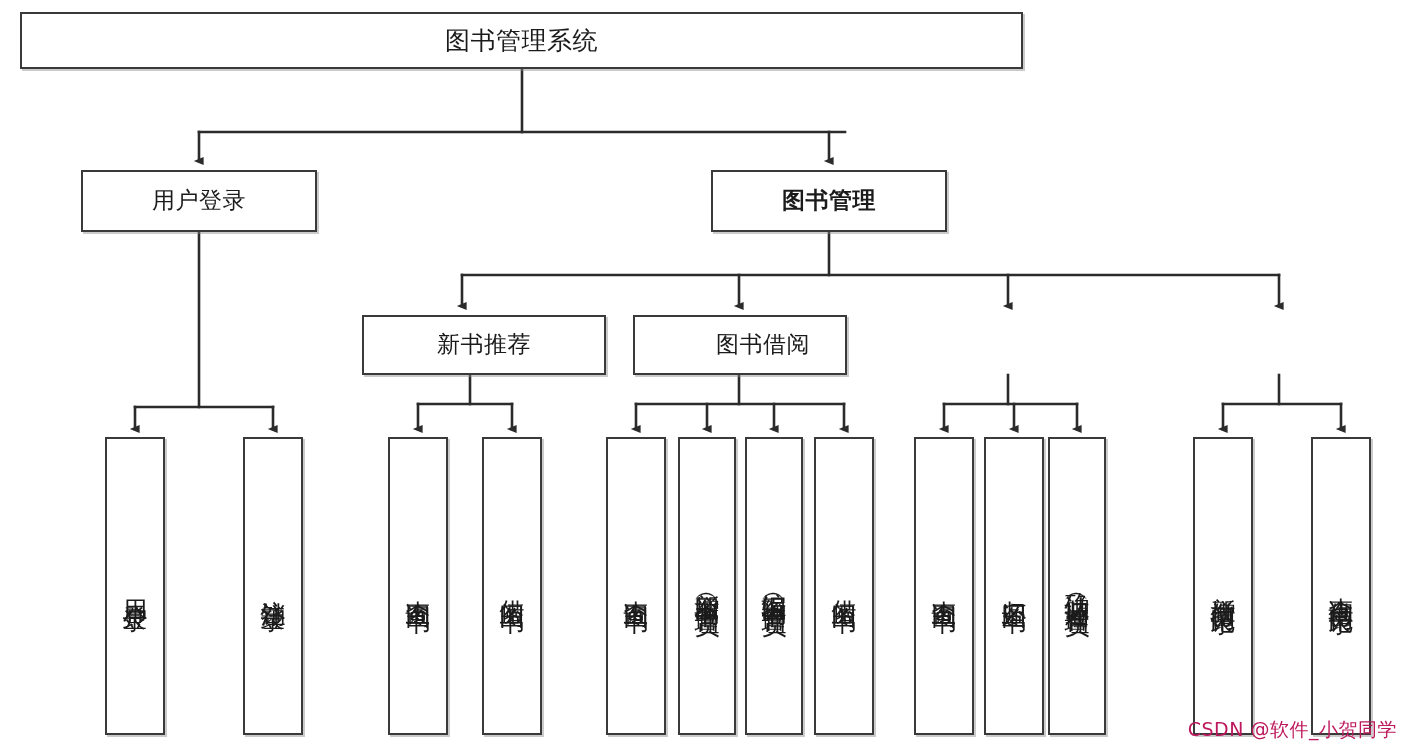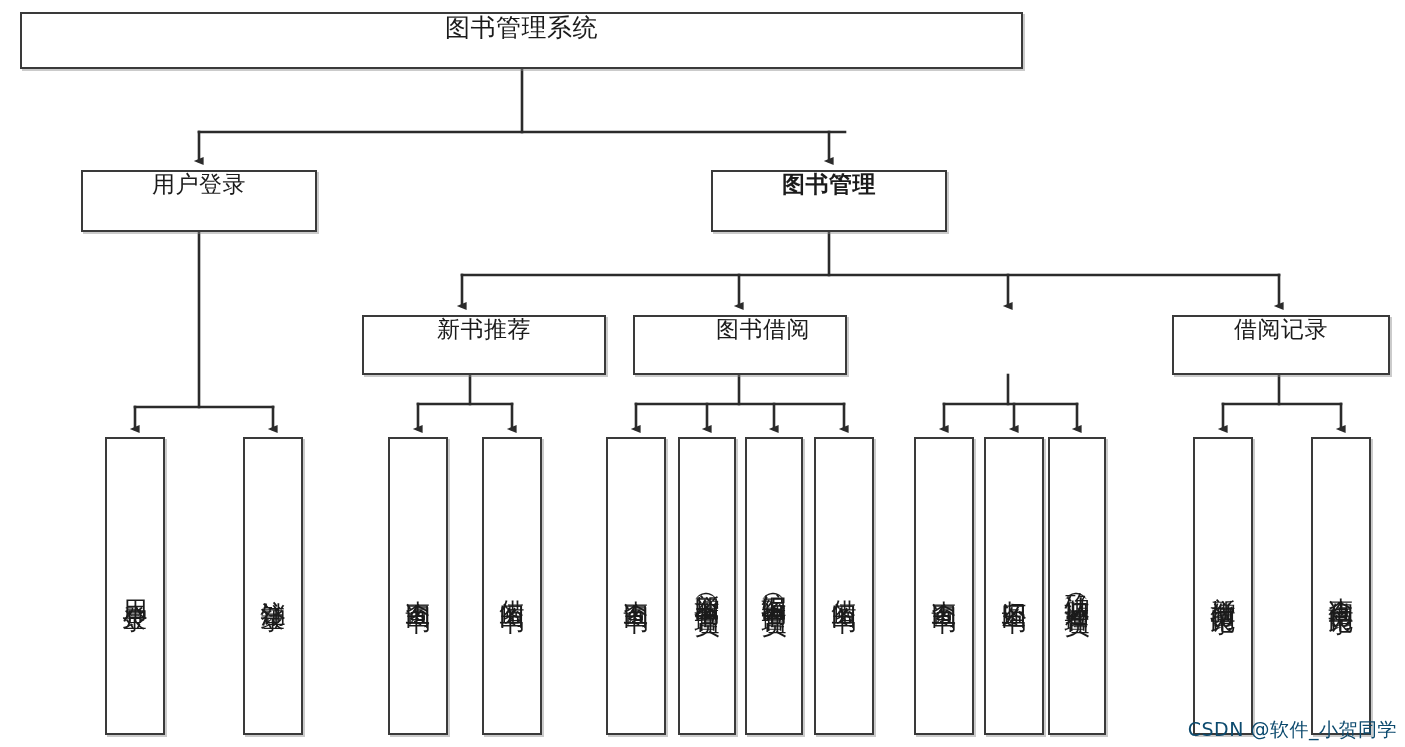--- a/index.html
+++ b/index.html
@@ -26,20 +26,21 @@
     height: 747px;
     pointer-events: none;
   }
   .node {
     position: absolute;
     box-sizing: border-box;
     background: #ffffff;
     border: 2.5px solid #3a3a3a;
     box-shadow: 2px 2px 0 rgba(140,140,140,0.45);
     display: flex;
+    align-items: center;
     justify-content: center;
     color: #1b1b1b;
   }
   .node .label {
     display: block;
     text-align: center;
     line-height: 1.12;
     letter-spacing: 0.5px;
   }
   .node.horiz .label {
@@ -61,21 +62,21 @@
   }
   .node.vert.tall .label {
     max-height: 288px;
   }
   #root-node .label { font-size: 25px; }
   #watermark {
     position: absolute;
     right: 8px;
     bottom: 4px;
     font-size: 19px;
-    color: #0c4a6e;
+    color: #be185d;
     white-space: nowrap;
     letter-spacing: 0.5px;
   }
 </style>
 </head>
 <body>
 
 <div id="canvas">
 
   <svg id="wires" viewBox="0 0 1405 747" width="1405" height="747">
@@ -142,23 +143,20 @@
 
   <div class="node horiz" style="left:362px; top:315px; width:244px; height:60px;">
     <span class="label">新书推荐</span>
   </div>
 
   <div class="node horiz" style="left:633px; top:315px; width:214px; height:60px;padding-left:46px;">
     <span class="label">图书借阅</span>
   </div>
 
 
-  <div class="node horiz" style="left:1172px; top:315px; width:218px; height:60px;">
-    <span class="label">借阅记录</span>
-  </div>
 
   <div class="node vert" style="left:105px; top:437px; width:60px; height:298px;">
     <span class="label">用户登录</span>
   </div>
 
   <div class="node vert" style="left:243px; top:437px; width:60px; height:298px;">
     <span class="label">注销登录</span>
   </div>
 
   <div class="node vert" style="left:388px; top:437px; width:60px; height:298px;">

